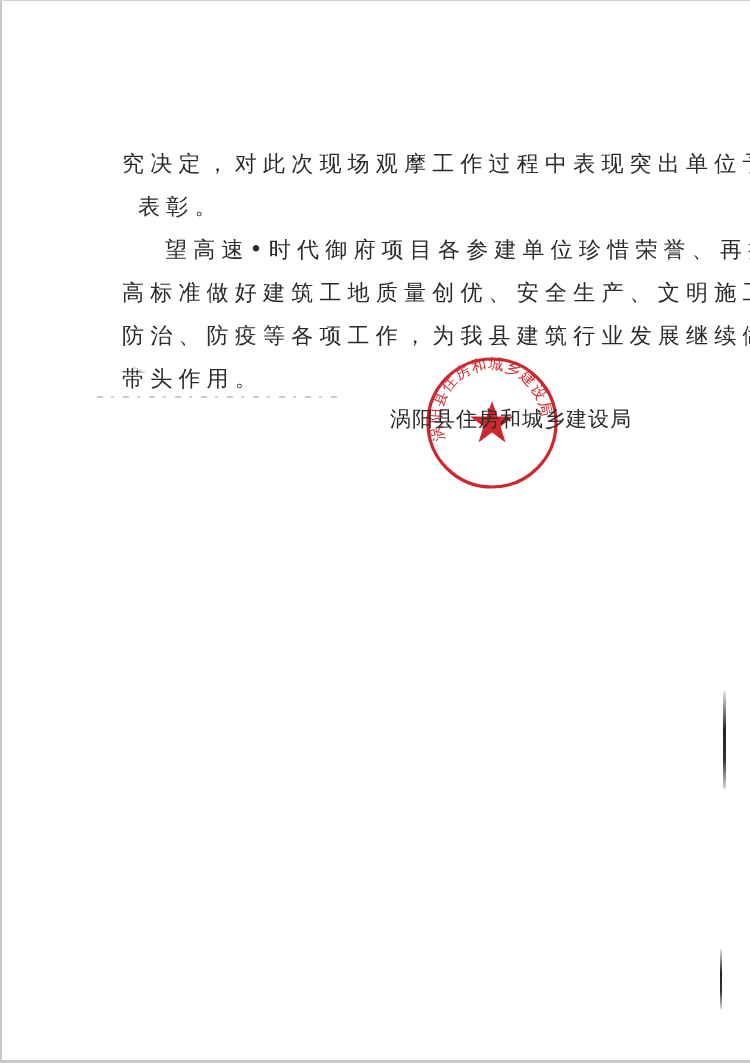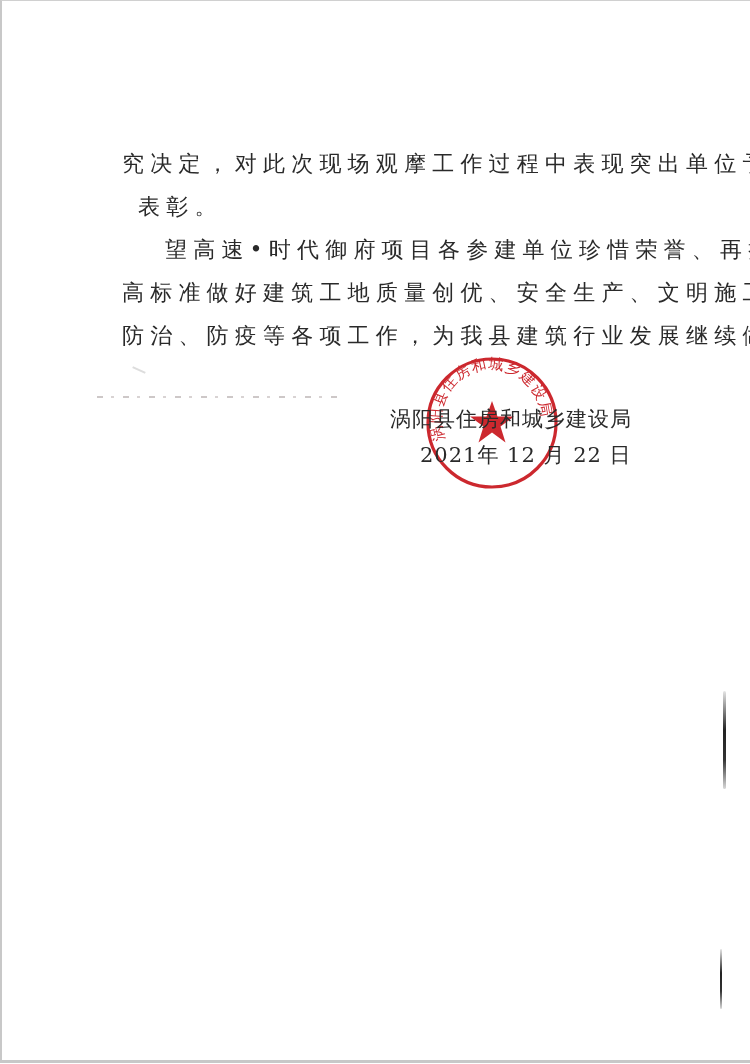--- a/index.html
+++ b/index.html
@@ -83,34 +83,34 @@
 <body>
 
 <div class="page">
 
   <div class="body-text" style="top:150px;">究决定，对此次现场观摩工作过程中表现突出单位予以通报</div>
   <div class="body-text" style="top:193px;margin-left:16px;">表彰。</div>
 
   <div class="body-text indent" style="top:236px;">望高速•时代御府项目各参建单位珍惜荣誉、再接再厉，</div>
   <div class="body-text" style="top:279px;">高标准做好建筑工地质量创优、安全生产、文明施工、扬尘</div>
   <div class="body-text" style="top:322px;">防治、防疫等各项工作，为我县建筑行业发展继续做好模范</div>
+  <div class="body-text" style="top:365px;">带头作用。</div>
 
   <div class="scan-speck"></div>
   <div class="scan-line"></div>
 
   <svg class="stamp" viewBox="0 0 136 136">
     <defs>
       <path id="sealArc" d="M 22 86 A 50 50 0 1 1 116 74"></path>
     </defs>
     <circle cx="68" cy="68" r="64" fill="none" stroke="#c8161d" stroke-width="3.2"></circle>
     <text font-family="DejaVu Serif, serif" font-size="15" fill="#c8161d" letter-spacing="1">
       <textPath href="#sealArc" startOffset="2">涡阳县住房和城乡建设局</textPath>
     </text>
     <polygon points="68,46 73.5,61.5 90,61.5 76.5,71.5 81.5,87.5 68,77.5 54.5,87.5 59.5,71.5 46,61.5 62.5,61.5" fill="#c8161d"></polygon>
   </svg>
 
   <div class="signature" style="left:388px; top:404px; letter-spacing:1px;">涡阳县住房和城乡建设局</div>
-  <div class="signature" style="left:418px; top:440px; letter-spacing:1px;">2021年 12 月 22 日</div>
 
   <div class="margin-mark" style="left:721px; top:690px; height:98px;"></div>
   <div class="margin-mark" style="left:718px; top:948px; height:60px; width:2px;"></div>
 
 </div>
 
 </body></html>

